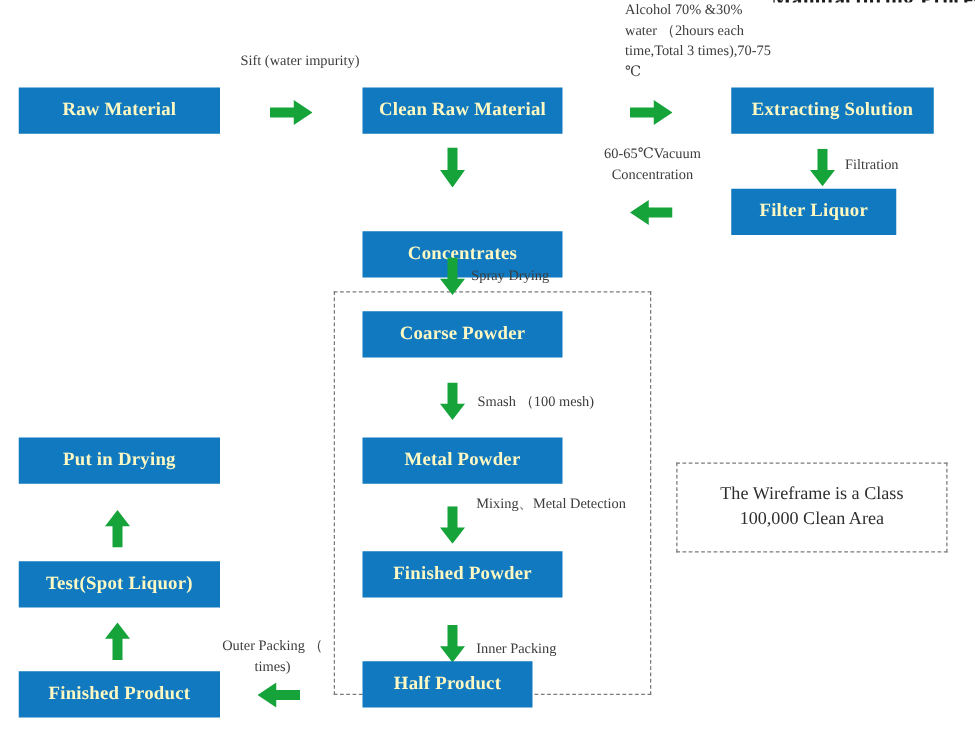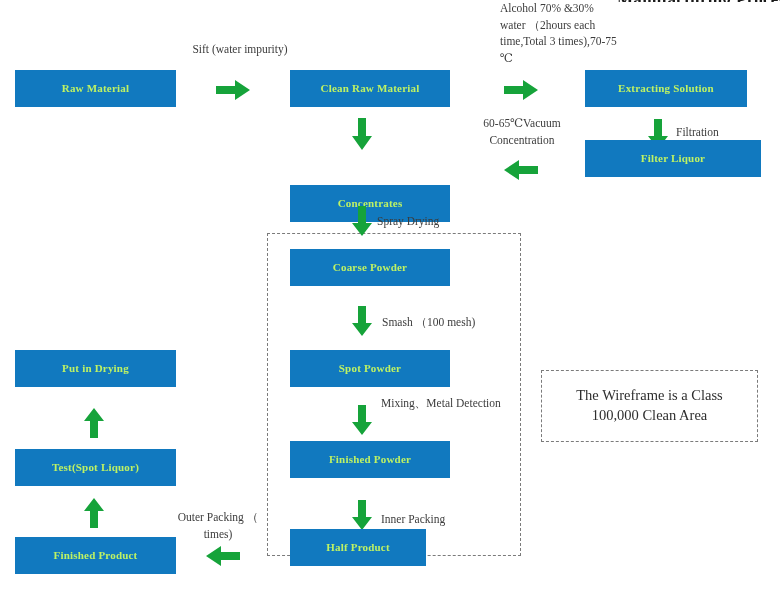--- a/index.html
+++ b/index.html
@@ -11,22 +11,22 @@
     position: relative;
     width: 780px;
     height: 590px;
     background: #ffffff;
     font-family: "Liberation Serif", "DejaVu Serif", serif;
     overflow: hidden;
   }
   .node {
     position: absolute;
     background: #1179bf;
-    color: #bef264;
-    font-size: 11px;
+    color: #fef9c3;
+    font-size: 15px;
     font-weight: 700;
     display: flex;
     align-items: center;
     justify-content: center;
     letter-spacing: .2px;
     text-align: center;
     line-height: 1.1;
     box-sizing: border-box;
   }
   .label {
@@ -127,39 +127,39 @@
 Concentration</div>
 
   <span class="arrow" style="left:504px; top:160px;">
     <svg width="34" height="20" viewBox="0 0 34 20" aria-hidden="true">
       <polygon points="34,6 15,6 15,0 0,10 15,20 15,14 34,14" fill="#16a33a"></polygon>
     </svg>
   </span>
 
   <div class="node" style="left:290px; top:154px; width:160px; height:37px;margin-top:31px;">Concentrates</div>
 
-  <div class="node" style="left:585px; top:140px; width:176px; height:37px;text-align:center;">Filter Liquor</div>
+  <div class="node" style="left:585px; top:151px; width:132px; height:37px;text-align:center;">Filter Liquor</div>
 
   <span class="arrow" style="left:352px; top:206px;">
     <svg width="20" height="30" viewBox="0 0 20 30" aria-hidden="true">
       <polygon points="6,0 14,0 14,17 20,17 10,30 0,17 6,17" fill="#16a33a"></polygon>
     </svg>
   </span>
   <div class="label left" style="left:377px; top:213px; width:120px;">Spray Drying</div>
 
   <div class="node" style="left:290px; top:249px; width:160px; height:37px;">Coarse Powder</div>
 
   <span class="arrow" style="left:352px; top:306px;">
     <svg width="20" height="30" viewBox="0 0 20 30" aria-hidden="true">
       <polygon points="6,0 14,0 14,17 20,17 10,30 0,17 6,17" fill="#16a33a"></polygon>
     </svg>
   </span>
   <div class="label left" style="left:382px; top:314px; width:140px;">Smash （100 mesh)</div>
 
-  <div class="node" style="left:290px; top:350px; width:160px; height:37px;">Spot Powder</div>
+  <div class="node" style="left:290px; top:350px; width:160px; height:37px;">Metal Powder</div>
 
   <span class="arrow" style="left:352px; top:405px;">
     <svg width="20" height="30" viewBox="0 0 20 30" aria-hidden="true">
       <polygon points="6,0 14,0 14,17 20,17 10,30 0,17 6,17" fill="#16a33a"></polygon>
     </svg>
   </span>
   <div class="label left" style="left:381px; top:395px; width:150px;">Mixing、Metal Detection</div>
 
   <div class="node" style="left:290px; top:441px; width:160px; height:37px;">Finished Powder</div>
 

